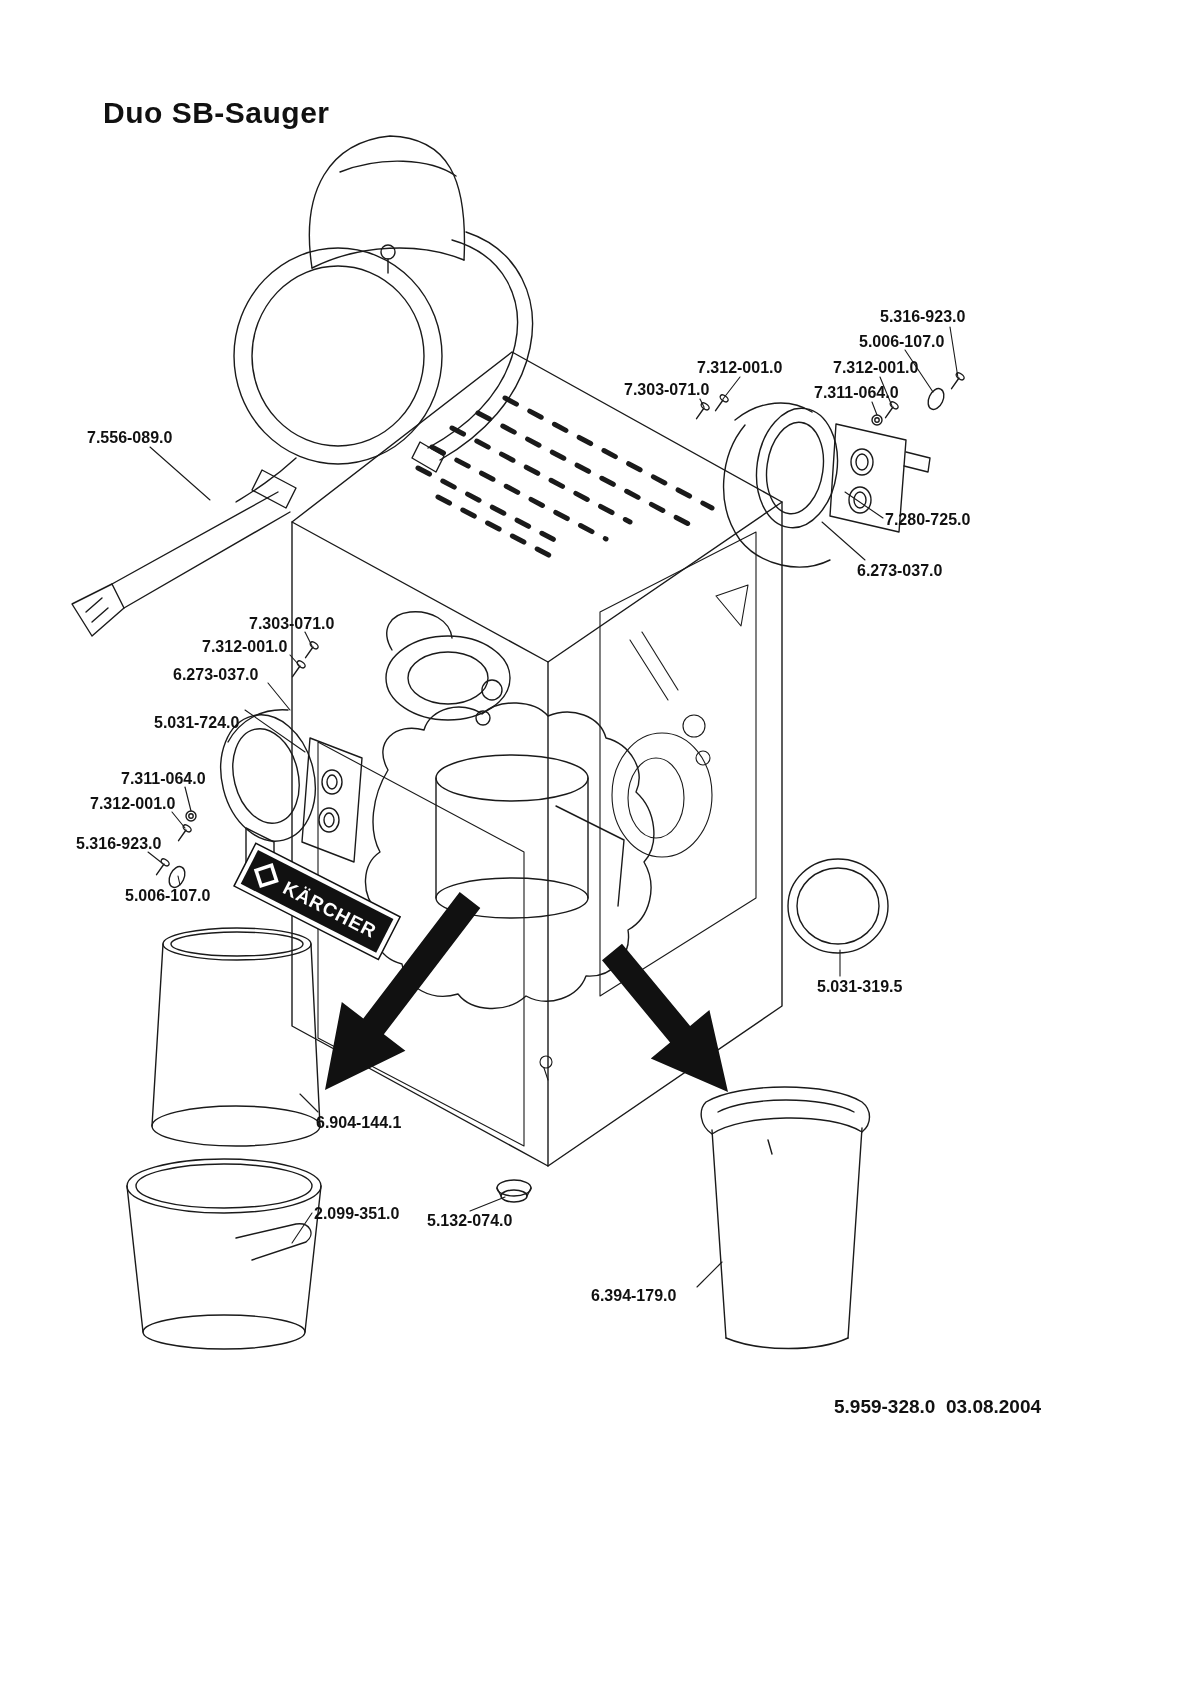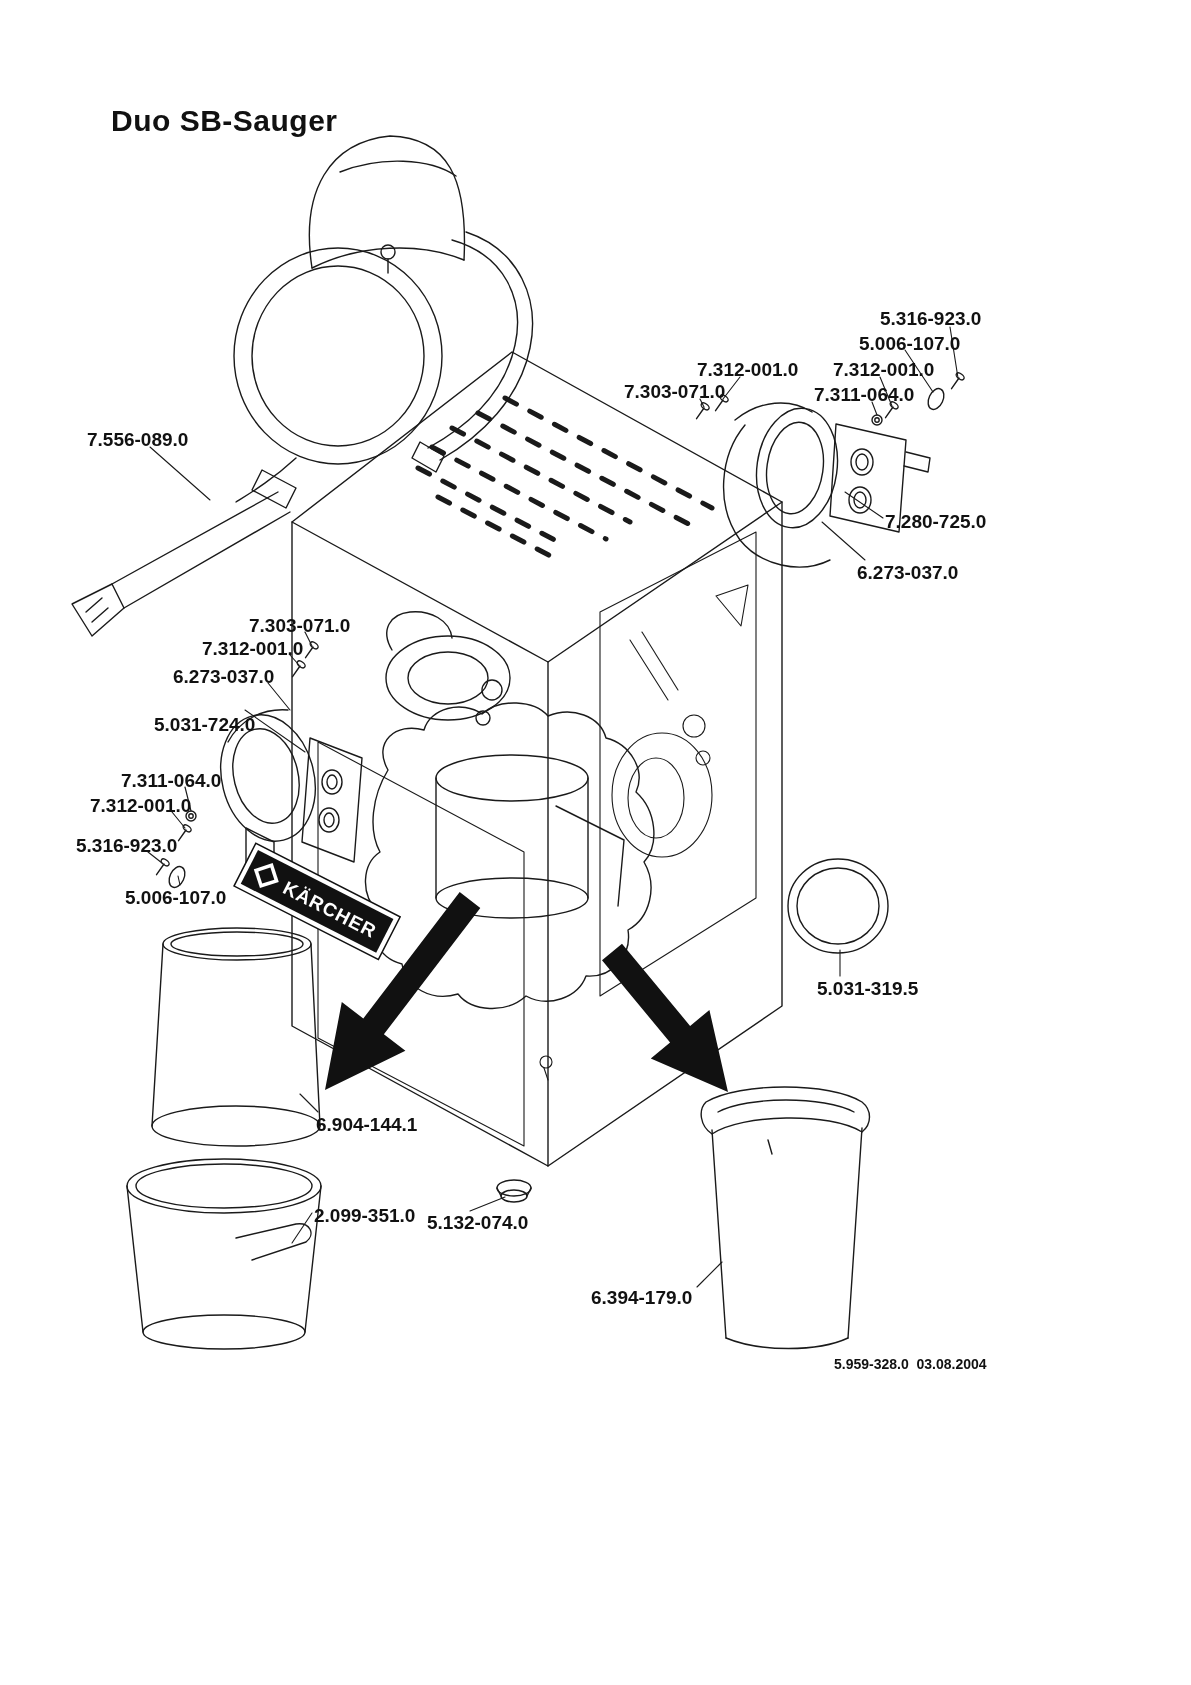--- a/index.html
+++ b/index.html
@@ -1,28 +1,28 @@
 <!DOCTYPE html>
 <html><head>
 <meta charset="utf-8">
 <style>
   html,body{margin:0;padding:0;background:#ffffff;}
   .page{
     position:relative;width:1191px;height:1685px;background:#ffffff;
     font-family:"Liberation Sans",sans-serif;color:#111;overflow:hidden;
   }
   .title{
-    position:absolute;left:103px;top:96px;margin:8px;
+    position:absolute;left:103px;top:96px;margin:0;
     font-size:30px;font-weight:bold;letter-spacing:.5px;color:#111;
   }
   .part-label{
-    position:absolute;font-size:19px;font-weight:bold;white-space:nowrap;color:#111;
+    position:absolute;font-size:16px;font-weight:bold;white-space:nowrap;color:#111;
   }
   .footer{
-    position:absolute;left:834px;top:1356px;font-size:14px;font-weight:bold;
+    position:absolute;left:834px;top:1396px;font-size:19px;font-weight:bold;
     white-space:pre;color:#111;
   }
   .art{position:absolute;left:0;top:0;}
 </style>
 </head>
 <body>
 
 <div class="page">
 
   <h1 class="title">Duo SB-Sauger</h1>

